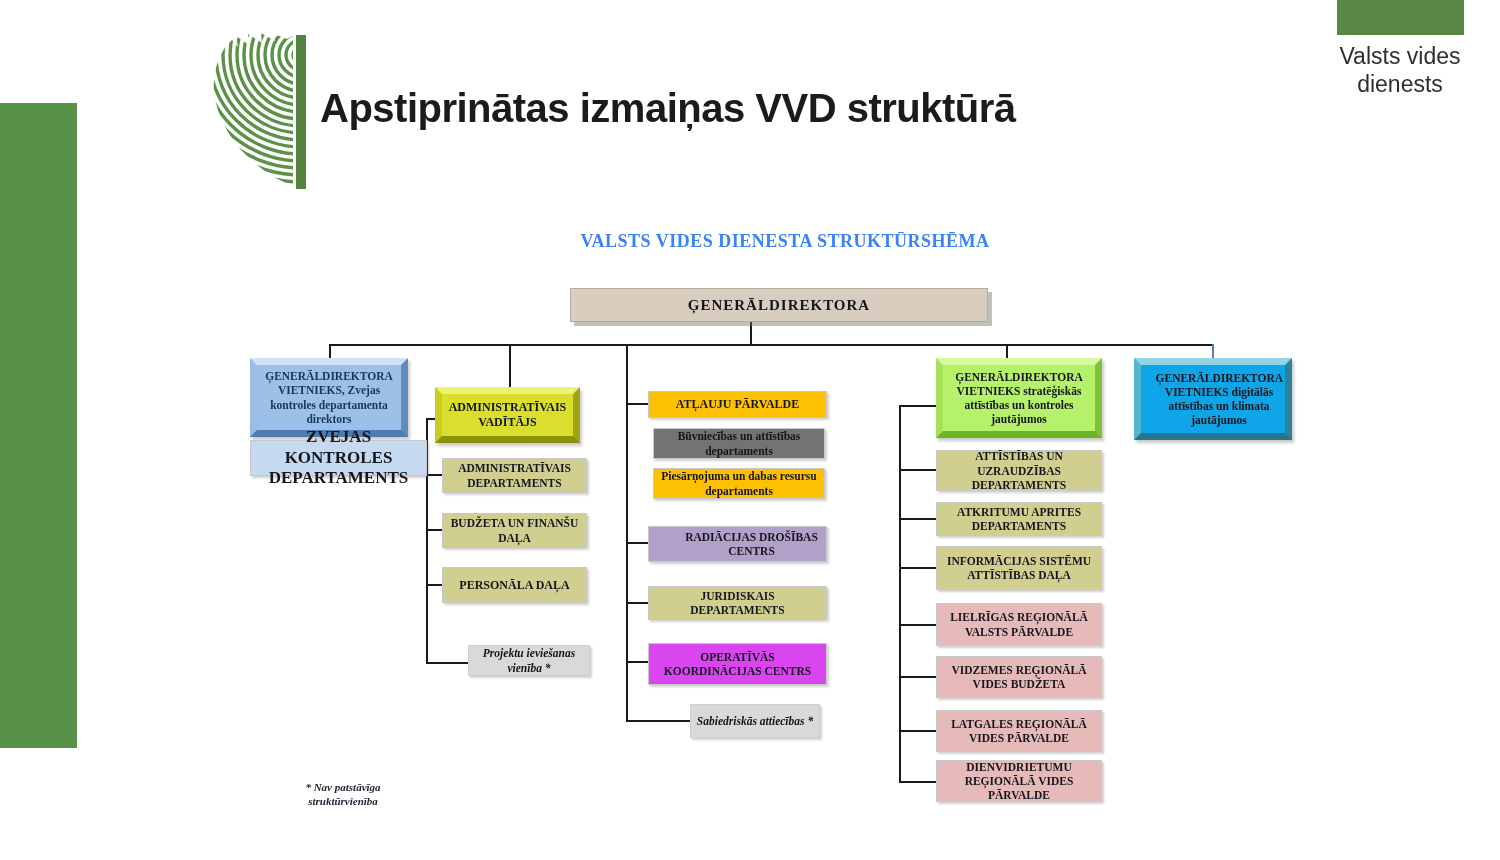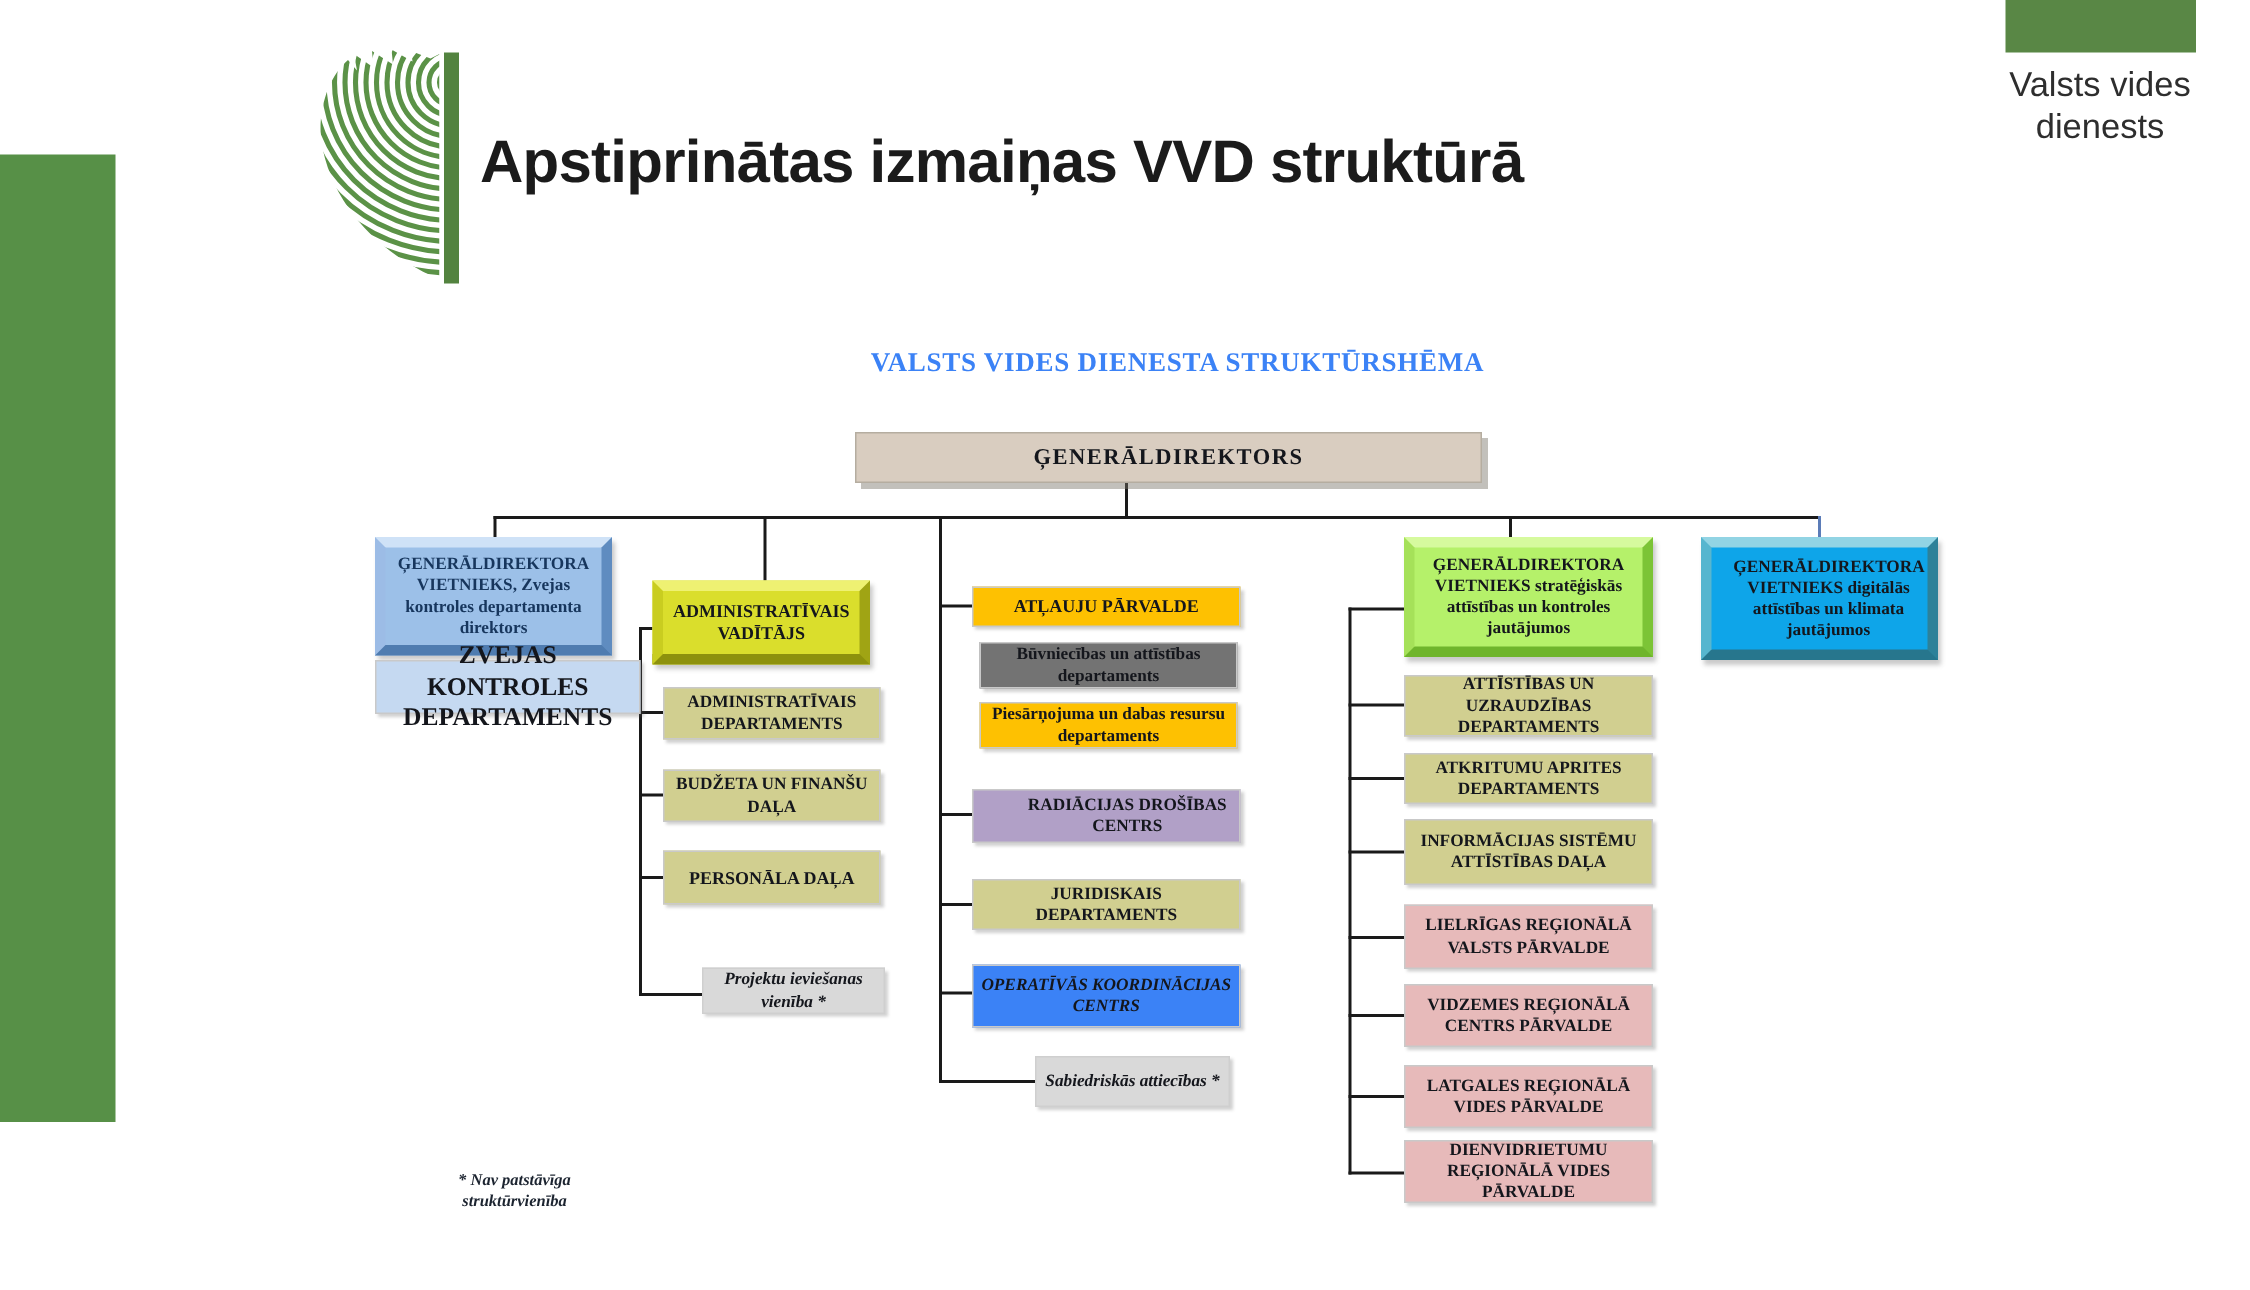--- a/index.html
+++ b/index.html
@@ -138,45 +138,45 @@
     <div class="line" style="left:899px;top:405px;width:37px;height:2px;"></div>
     <div class="line" style="left:899px;top:469px;width:37px;height:2px;"></div>
     <div class="line" style="left:899px;top:518px;width:37px;height:2px;"></div>
     <div class="line" style="left:899px;top:567px;width:37px;height:2px;"></div>
     <div class="line" style="left:899px;top:624px;width:37px;height:2px;"></div>
     <div class="line" style="left:899px;top:676px;width:37px;height:2px;"></div>
     <div class="line" style="left:899px;top:730px;width:37px;height:2px;"></div>
     <div class="line" style="left:899px;top:781px;width:37px;height:2px;"></div>
   </div>
 
-  <div id="n-root" class="node" style="background-color: rgb(217, 205, 192);">ĢENERĀLDIREKTORS</div>
+  <div id="n-root" class="node" style="background-color: rgb(217, 205, 192);">ĢENERĀLDIREKTORA</div>
 
   <div id="n-deputy-fisheries" class="node bevel bevel-blue" style="background-color: rgb(156, 192, 232);">ĢENERĀLDIREKTORA VIETNIEKS, Zvejas kontroles departamenta direktors</div>
   <div id="n-zvejas-dept" class="node" style="background-color: rgb(197, 217, 241);">ZVEJAS KONTROLES DEPARTAMENTS</div>
 
   <div id="n-admin-head" class="node bevel bevel-yellow" style="background-color: rgb(218, 222, 44);">ADMINISTRATĪVAIS VADĪTĀJS</div>
   <div id="n-admin-dept" class="node" style="background-color: rgb(209, 207, 144);">ADMINISTRATĪVAIS DEPARTAMENTS</div>
   <div id="n-budget" class="node" style="background-color: rgb(209, 207, 144);">BUDŽETA UN FINANŠU DAĻA</div>
   <div id="n-personnel" class="node" style="background-color: rgb(209, 207, 144);">PERSONĀLA DAĻA</div>
   <div id="n-projects" class="node note" style="background-color: rgb(217, 217, 217);">Projektu ieviešanas vienība *</div>
 
   <div id="n-atlauju" class="node" style="background-color: rgb(254, 193, 1);">ATĻAUJU PĀRVALDE</div>
   <div id="n-buvniecibas" class="node" style="background-color: #737373;">Būvniecības un attīstības departaments</div>
   <div id="n-piesarnojuma" class="node" style="background-color: rgb(254, 193, 1);">Piesārņojuma un dabas resursu departaments</div>
   <div id="n-radiacijas" class="node" style="background-color: rgb(177, 160, 199); padding-left: 32px;">RADIĀCIJAS DROŠĪBAS CENTRS</div>
   <div id="n-juridiskais" class="node" style="background-color: rgb(209, 207, 144);">JURIDISKAIS DEPARTAMENTS</div>
-  <div id="n-operativas" class="node" style="background-color: #3b82f6; font-style: italic;">OPERATĪVĀS KOORDINĀCIJAS CENTRS</div>
+  <div id="n-operativas" class="node" style="background-color: #d946ef;">OPERATĪVĀS KOORDINĀCIJAS CENTRS</div>
   <div id="n-sabiedriskas" class="node note" style="background-color: rgb(217, 217, 217);">Sabiedriskās attiecības *</div>
 
   <div id="n-deputy-strategic" class="node bevel bevel-green" style="background-color: rgb(181, 241, 106);">ĢENERĀLDIREKTORA VIETNIEKS stratēģiskās attīstības un kontroles jautājumos</div>
   <div id="n-attistibas" class="node" style="background-color: rgb(209, 207, 144);">ATTĪSTĪBAS UN UZRAUDZĪBAS DEPARTAMENTS</div>
   <div id="n-atkritumu" class="node" style="background-color: rgb(209, 207, 144);">ATKRITUMU APRITES DEPARTAMENTS</div>
   <div id="n-informacijas" class="node" style="background-color: rgb(209, 207, 144);">INFORMĀCIJAS SISTĒMU ATTĪSTĪBAS DAĻA</div>
   <div id="n-lielrigas" class="node" style="background-color: rgb(231, 186, 186);">LIELRĪGAS REĢIONĀLĀ VALSTS PĀRVALDE</div>
-  <div id="n-vidzemes" class="node" style="background-color: rgb(231, 186, 186);">VIDZEMES REĢIONĀLĀ CENTRS PĀRVALDE</div>
+  <div id="n-vidzemes" class="node" style="background-color: rgb(231, 186, 186);">VIDZEMES REĢIONĀLĀ VIDES BUDŽETA</div>
   <div id="n-latgales" class="node" style="background-color: rgb(231, 186, 186);">LATGALES REĢIONĀLĀ VIDES PĀRVALDE</div>
   <div id="n-dienvidrietumu" class="node" style="background-color: rgb(231, 186, 186);">DIENVIDRIETUMU REĢIONĀLĀ VIDES PĀRVALDE</div>
 
   <div id="n-deputy-digital" class="node bevel bevel-teal" style="background-color: #0ea5e9; padding-left: 16px;">ĢENERĀLDIREKTORA VIETNIEKS digitālās attīstības un klimata jautājumos</div>
 
   <div id="footnote">* Nav patstāvīga struktūrvienība</div>
 
 </div>
 
 </body></html>

